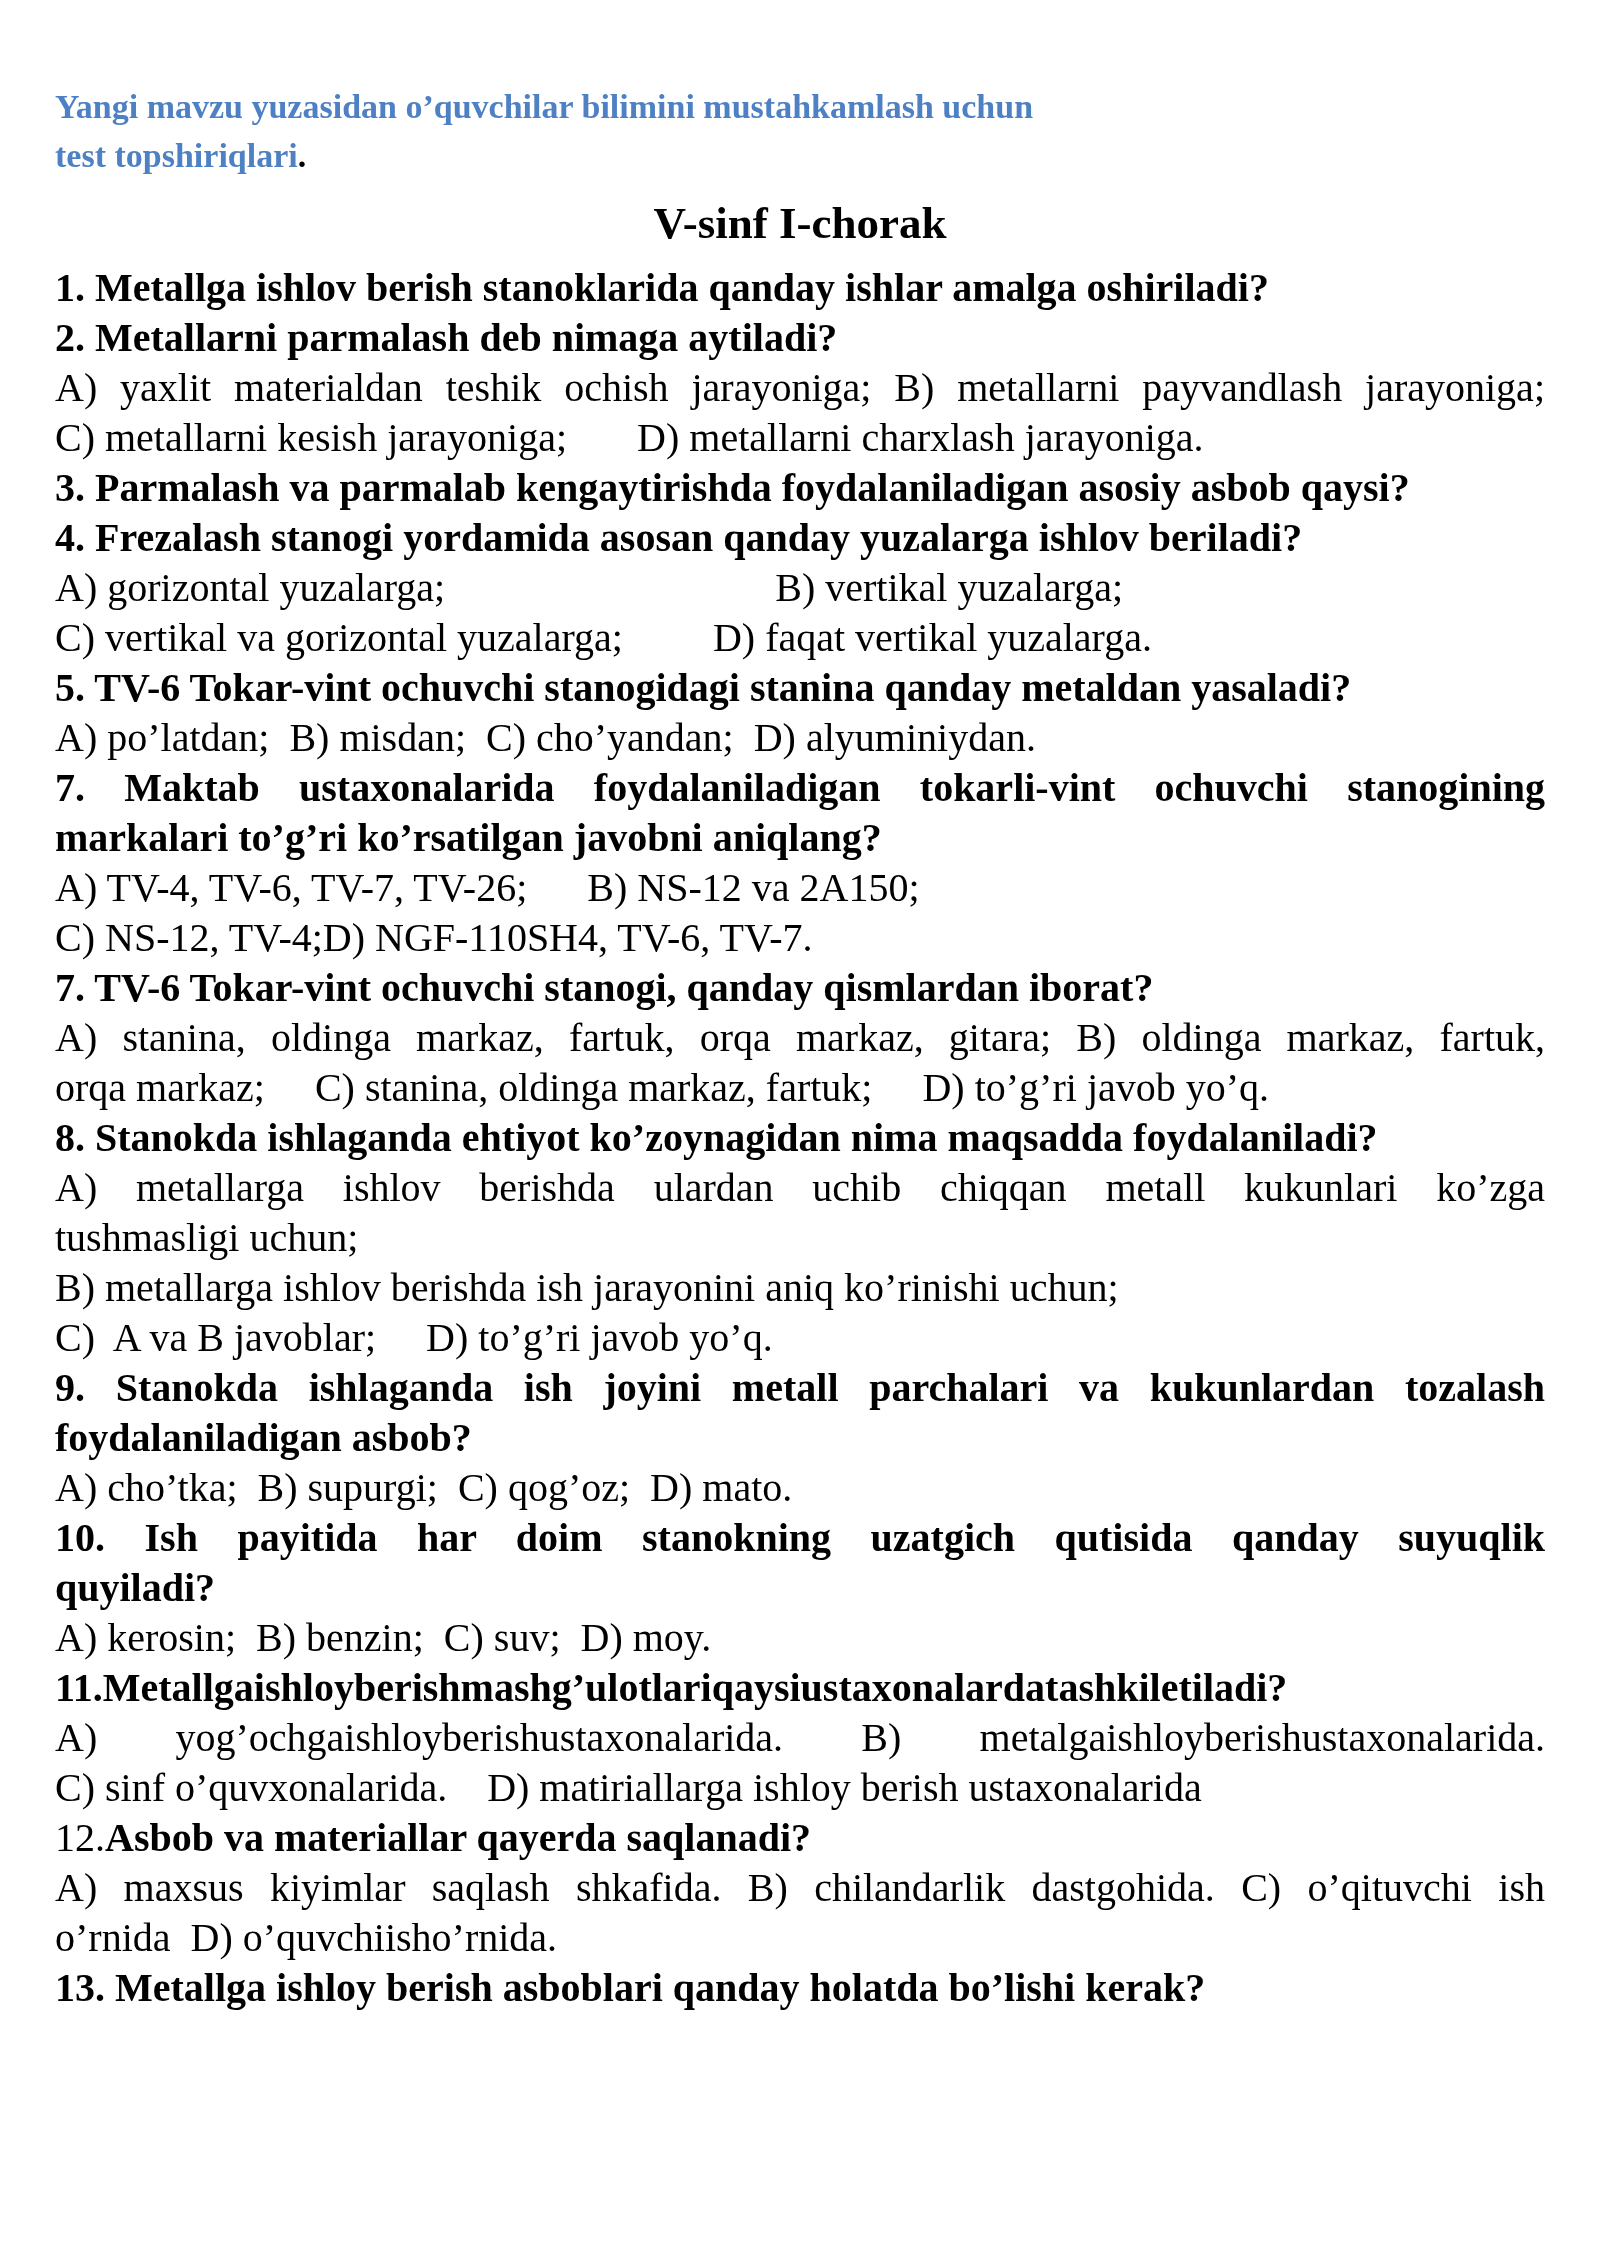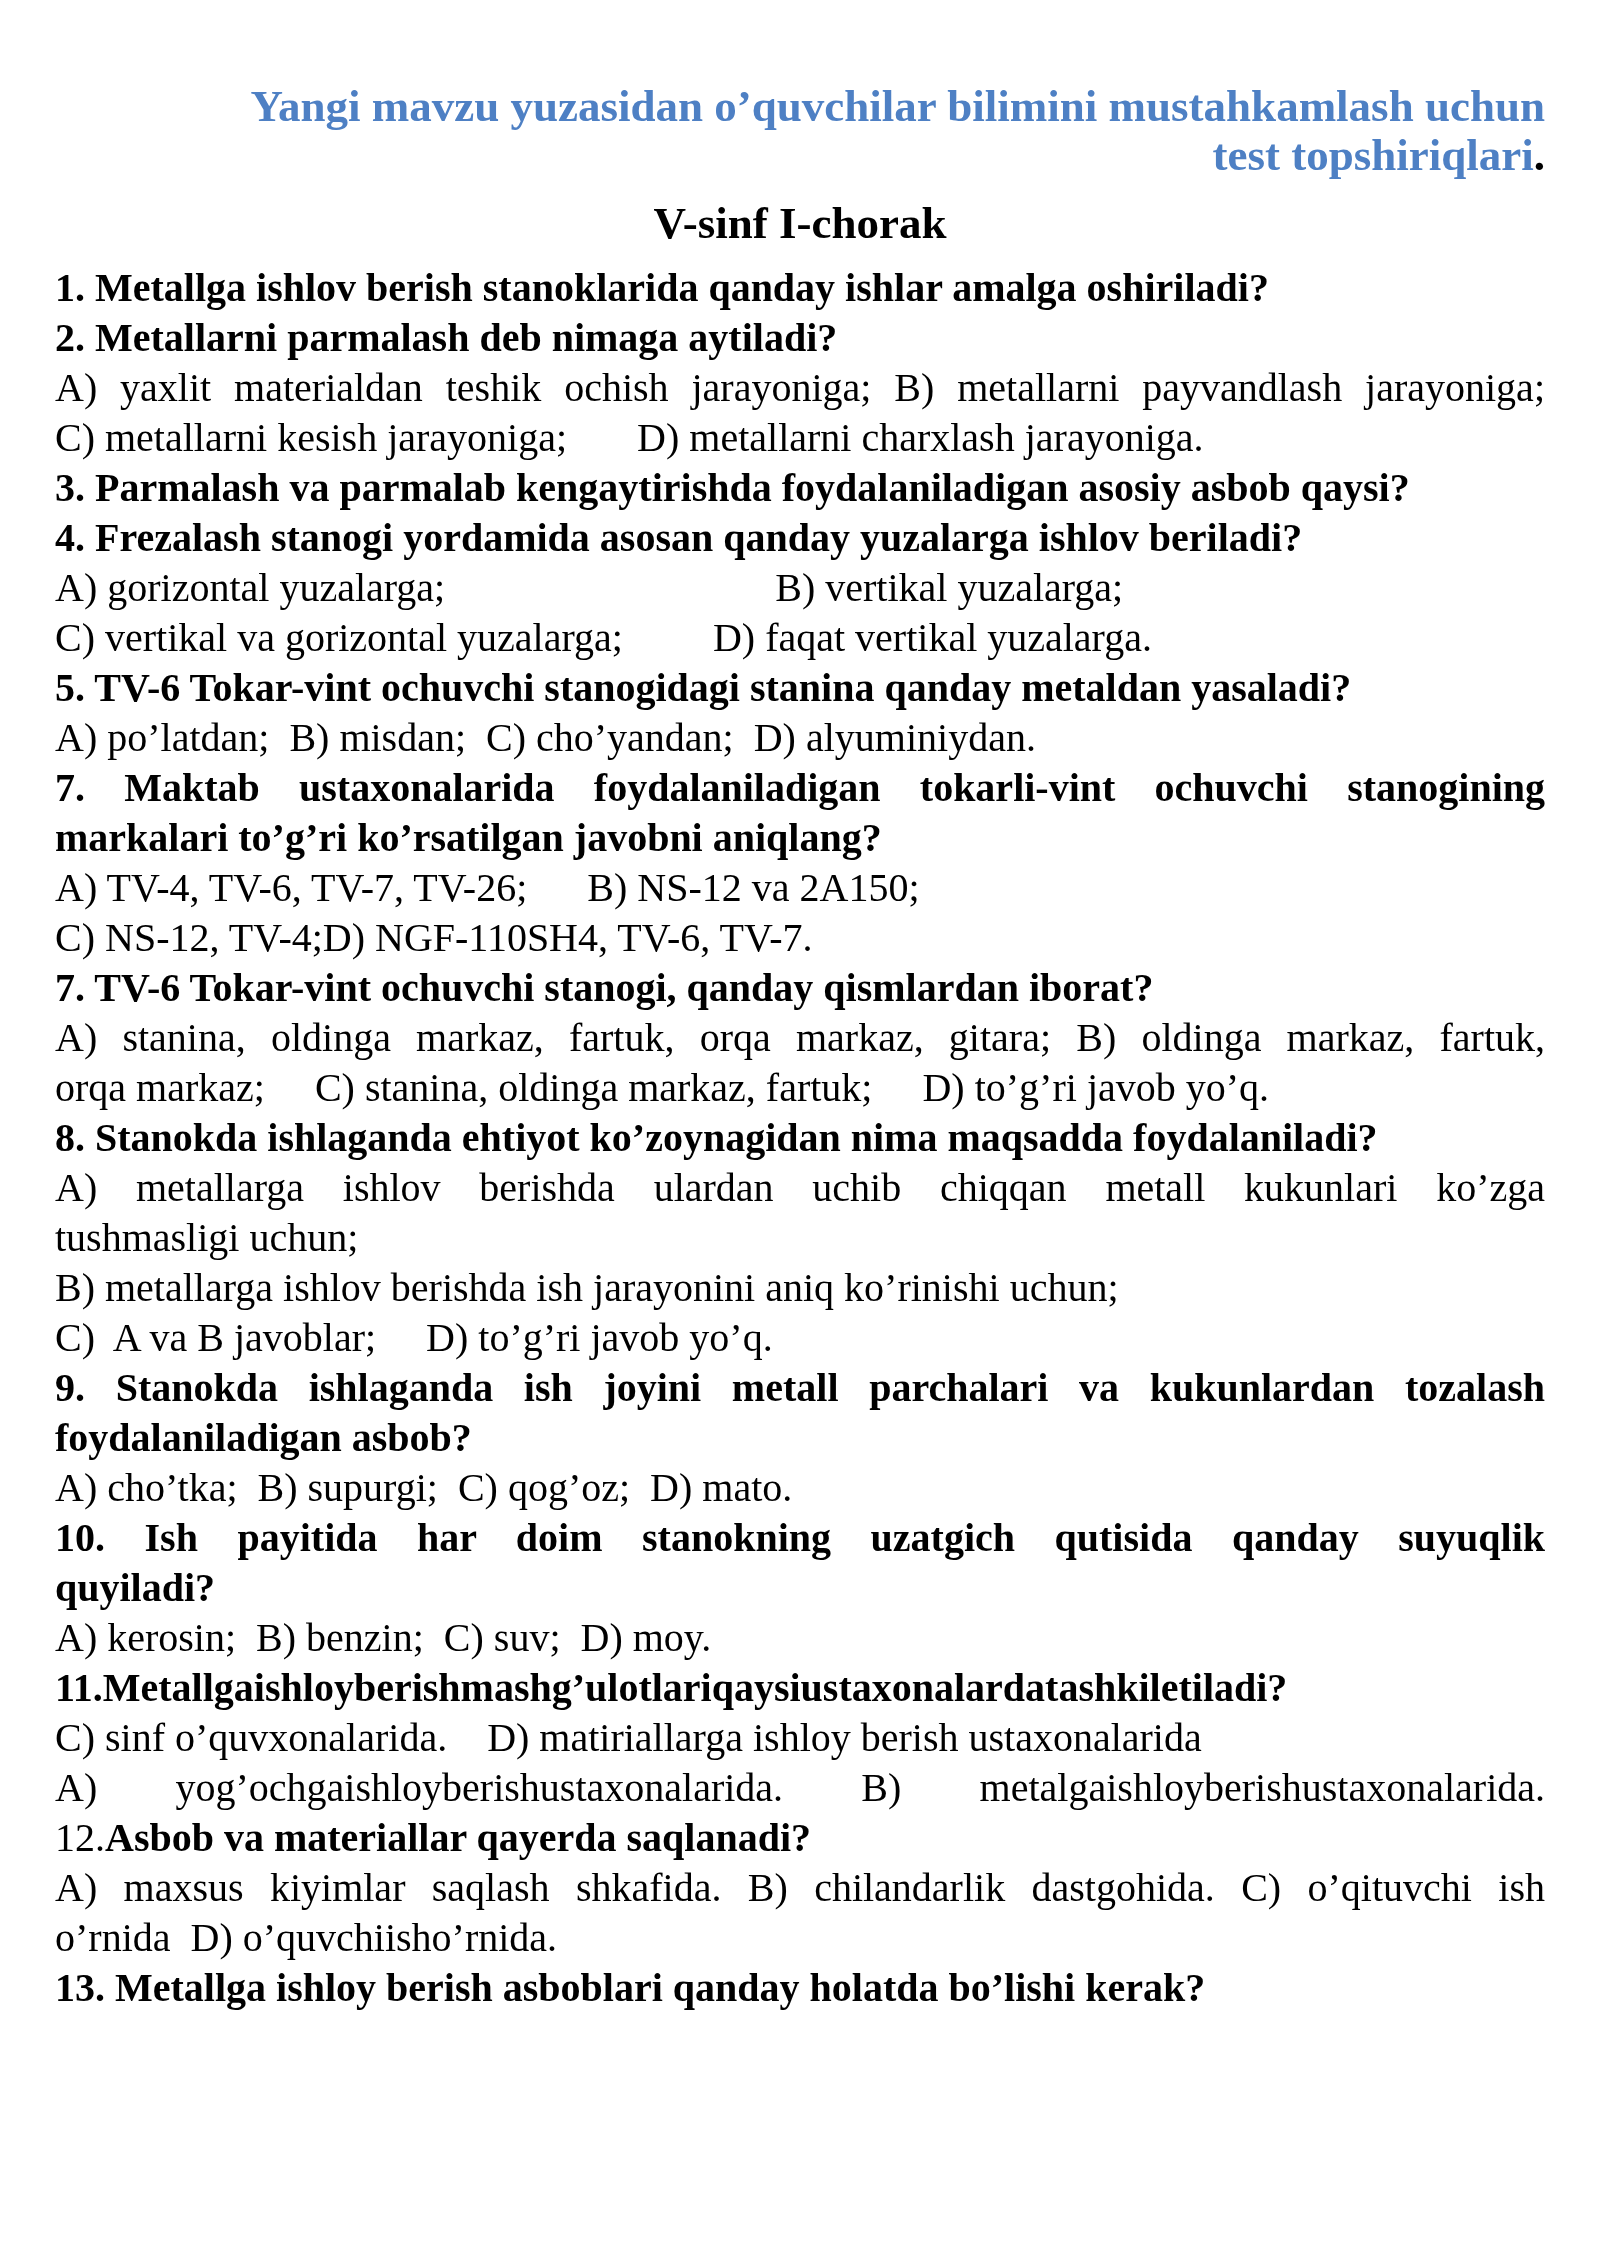--- a/index.html
+++ b/index.html
@@ -8,23 +8,23 @@
     width: 1600px;
     height: 2262px;
     background: #ffffff;
     font-family: "Liberation Serif", "DejaVu Serif", serif;
     color: #000000;
     overflow: hidden;
     box-sizing: border-box;
     padding: 82px 55px 0 55px;
   }
   .title {
-    text-align: right;
+    text-align: left;
     font-weight: 700;
-    font-size: 45px;
+    font-size: 34px;
     line-height: 49px;
     color: #4e80c4;
   }
   .title .black-period { color: #000000; }
   .subtitle {
     text-align: center;
     font-weight: 700;
     font-size: 45px;
     line-height: 55px;
     color: #000000;
@@ -80,20 +80,20 @@
       <div class="line">tushmasligi uchun;</div>
       <div class="line">B) metallarga ishlov berishda ish jarayonini aniq ko’rinishi uchun;</div>
       <div class="line">C)  A va B javoblar;     D) to’g’ri javob yo’q.</div>
       <div class="line bold justify">9. Stanokda ishlaganda ish joyini metall parchalari va kukunlardan tozalash</div>
       <div class="line bold">foydalaniladigan asbob?</div>
       <div class="line">A) cho’tka;  B) supurgi;  C) qog’oz;  D) mato.</div>
       <div class="line bold justify">10. Ish payitida har doim stanokning uzatgich qutisida qanday suyuqlik</div>
       <div class="line bold">quyiladi?</div>
       <div class="line">A) kerosin;  B) benzin;  C) suv;  D) moy.</div>
       <div class="line bold">11.Metallgaishloyberishmashg’ulotlariqaysiustaxonalardatashkiletiladi?</div>
+      <div class="line justify">A) yog’ochgaishloyberishustaxonalarida. B) metalgaishloyberishustaxonalarida.</div>
       <div class="line">C) sinf o’quvxonalarida.    D) matiriallarga ishloy berish ustaxonalarida</div>
-      <div class="line justify">A) yog’ochgaishloyberishustaxonalarida. B) metalgaishloyberishustaxonalarida.</div>
       <div class="line"><span class="seg">12.</span><span class="seg bold">Asbob va materiallar qayerda saqlanadi?</span></div>
       <div class="line justify">A) maxsus kiyimlar saqlash shkafida. B) chilandarlik dastgohida. C) o’qituvchi ish</div>
       <div class="line">o’rnida  D) o’quvchiisho’rnida.</div>
       <div class="line bold">13. Metallga ishloy berish asboblari qanday holatda bo’lishi kerak?</div>
     </main>
 </div>
 
 </body></html>

